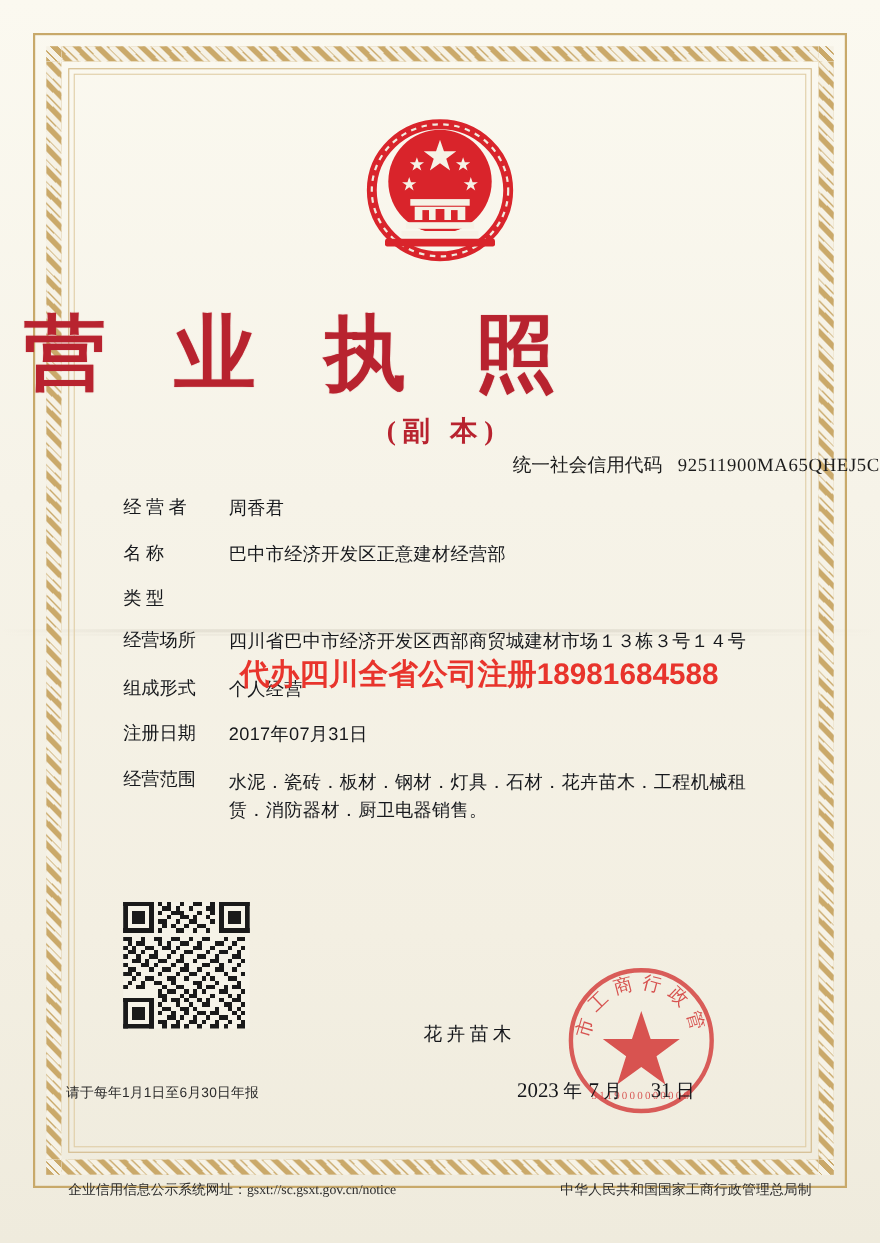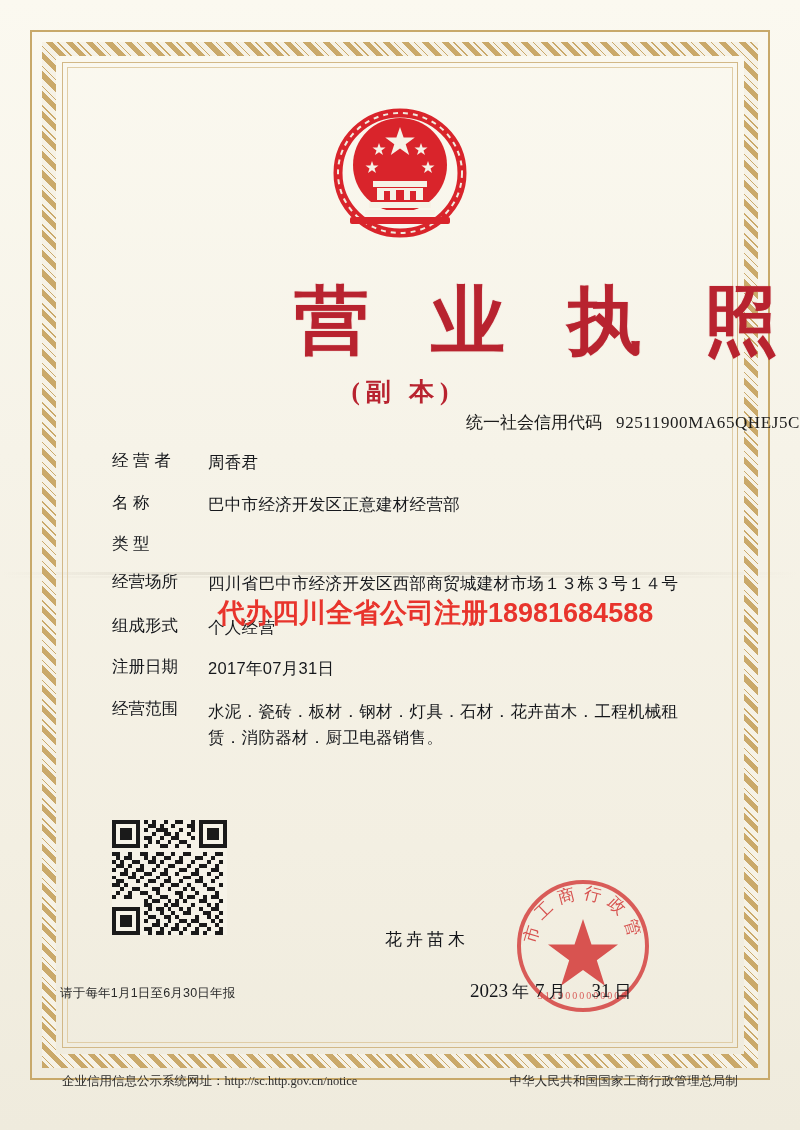--- a/index.html
+++ b/index.html
@@ -68,21 +68,21 @@
     transform: translateX(-50%);
     width: 180px;
     height: 160px;
   }
 
   
   .title {
     position: absolute;
     top: 272px;
     left: 0; right: 0;
-    text-align: right;
+    text-align: left;
     font-family: "Liberation Serif", serif;
     font-weight: bold;
     font-size: 74px;
     letter-spacing: 22px;
     text-indent: 22px;
     color: #b8232f;
     text-shadow: 0 0 1px rgba(184,35,47,.6);
   }
   .subtitle {
     position: absolute;
@@ -121,21 +121,21 @@
   .row {
     display: flex;
     align-items: flex-start;
     margin-bottom: 16px;
     font-size: 16.5px;
     color: #16181c;
   }
   .row .label {
     width: 96px;
     flex: 0 0 96px;
-    font-family: Liberation Sans, sans-serif;
+    font-family: Liberation Serif, serif;
     font-weight: normal;
     letter-spacing: 0px;
     white-space: nowrap;
   }
   .row .value {
     flex: 1;
     line-height: 1.55;
     letter-spacing: .3px;
   }
   .row.addr { margin-bottom: 18px; }
@@ -538,17 +538,17 @@
     <span class="num">7</span>
     <span class="unit">月</span>
     <span class="gap"></span>
     <span class="num">31</span>
     <span class="unit">日</span>
   </div>
 
   <div class="note-left">请于每年1月1日至6月30日年报</div>
 
   <div class="foot-left">
-    <span>企业信用信息公示系统网址：</span><span class="url">http://sc.http.gov.cn/notice</span>
+    <span>企业信用信息公示系统网址：</span><span class="url">gsxt://sc.gsxt.gov.cn/notice</span>
   </div>
   <div class="foot-right">中华人民共和国国家工商行政管理总局制</div>
 
 </div>
 
 </body></html>

